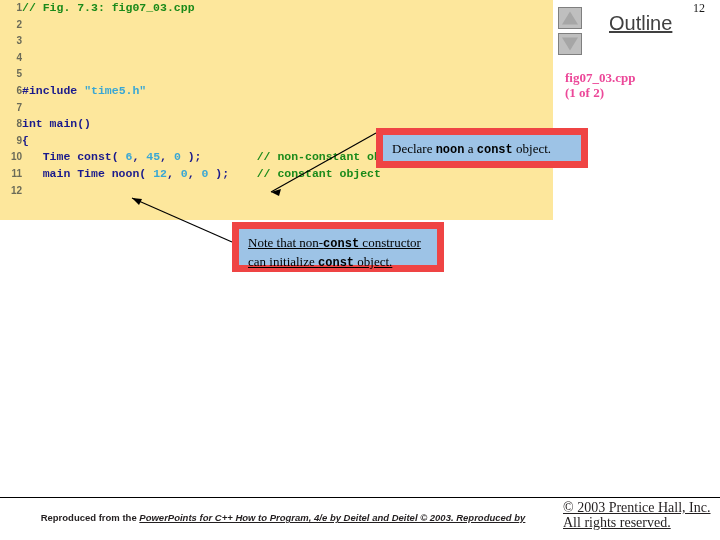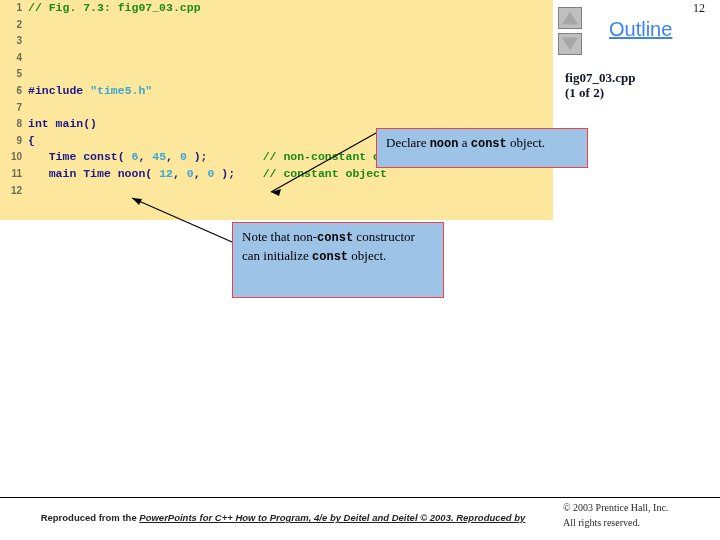--- a/index.html
+++ b/index.html
@@ -38,21 +38,21 @@
     left: 0;
     width: 22px;
     text-align: right;
     color: #6b6b58;
     font-family: "Liberation Sans", sans-serif;
     font-size: 10px;
     font-weight: bold;
   }
   .code-text {
     position: absolute;
-    left: 28px;
+    left: 22px;
   }
   .tok-comment { color: #1a8a1a; }
   .tok-keyword { color: #1a1a8c; }
   .tok-pre     { color: #1a1a8c; }
   .tok-str     { color: #3aa7d4; }
   .tok-num     { color: #3aa7d4; }
   .tok-plain   { color: #1a1a8c; }
 
   
   #outline-area {
@@ -87,52 +87,52 @@
     border-bottom: 13px solid #a6a6a6;
   }
   .tri-down {
     border-left: 8px solid transparent;
     border-right: 8px solid transparent;
     border-top: 13px solid #a6a6a6;
   }
   #outline-title {
     position: absolute;
     left: 56px;
-    top: 18px;
+    top: 12px;
     font-family: "Liberation Sans", sans-serif;
     font-size: 20px;
-    color: #3b82f6;
+    color: #404040;
     text-decoration: underline;
     letter-spacing: 0px;
   }
   #slide-number {
     position: absolute;
     left: 140px;
     top: 1px;
     font-family: "Liberation Serif", serif;
     font-size: 12px;
     color: #1a1a1a;
   }
   #outline-file {
     position: absolute;
     left: 12px;
     top: 70px;
     font-family: "Liberation Serif", serif;
     font-size: 13px;
     font-weight: bold;
-    color: #0f172a;
+    color: #ec4899;
     line-height: 15px;
   }
   #outline-file div { white-space: nowrap; }
 
   
   .callout {
     position: absolute;
     background: #9dc3e6;
-    border: 1px solid #ef4444;
+    border: 7px solid #ef4444;
     box-sizing: border-box;
     font-family: "Liberation Serif", serif;
     font-size: 13px;
     color: #000000;
     padding: 5px 7px 5px 9px;
     line-height: 17px;
   }
   .callout .mono {
     font-family: "Liberation Mono", "DejaVu Sans Mono", monospace;
     font-weight: bold;
@@ -141,21 +141,22 @@
   #callout-declare {
     left: 376px;
     top: 128px;
     width: 212px;
     height: 40px;
   }
   #callout-note {
     left: 232px;
     top: 222px;
     width: 212px;
-    height: 76px;
+    height: 50px;
+    text-decoration: underline;
   }
 
   
   #leader-svg {
     position: absolute;
     left: 0;
     top: 0;
     width: 720px;
     height: 540px;
     pointer-events: none;
@@ -181,23 +182,24 @@
     font-weight: bold;
     color: #231f20;
     line-height: 12px;
   }
   #footer-credit i { font-style: italic; text-decoration: underline; }
   #footer-copyright {
     position: absolute;
     left: 563px;
     top: 500px;
     font-family: "Liberation Serif", serif;
-    font-size: 10px;
+    font-size: 14px;
     color: #231f20;
     line-height: 15px;
+    text-decoration: underline;
   }
   #footer-copyright div { white-space: nowrap; }
 </style>
 </head>
 <body>
 
 <div id="code-panel">
   <div id="code-lines">
       <div class="code-line"><span class="ln">1</span><span class="code-text"><span class="tok-comment">// Fig. 7.3: fig07_03.cpp</span></span></div>
       <div class="code-line"><span class="ln">2</span></div>

